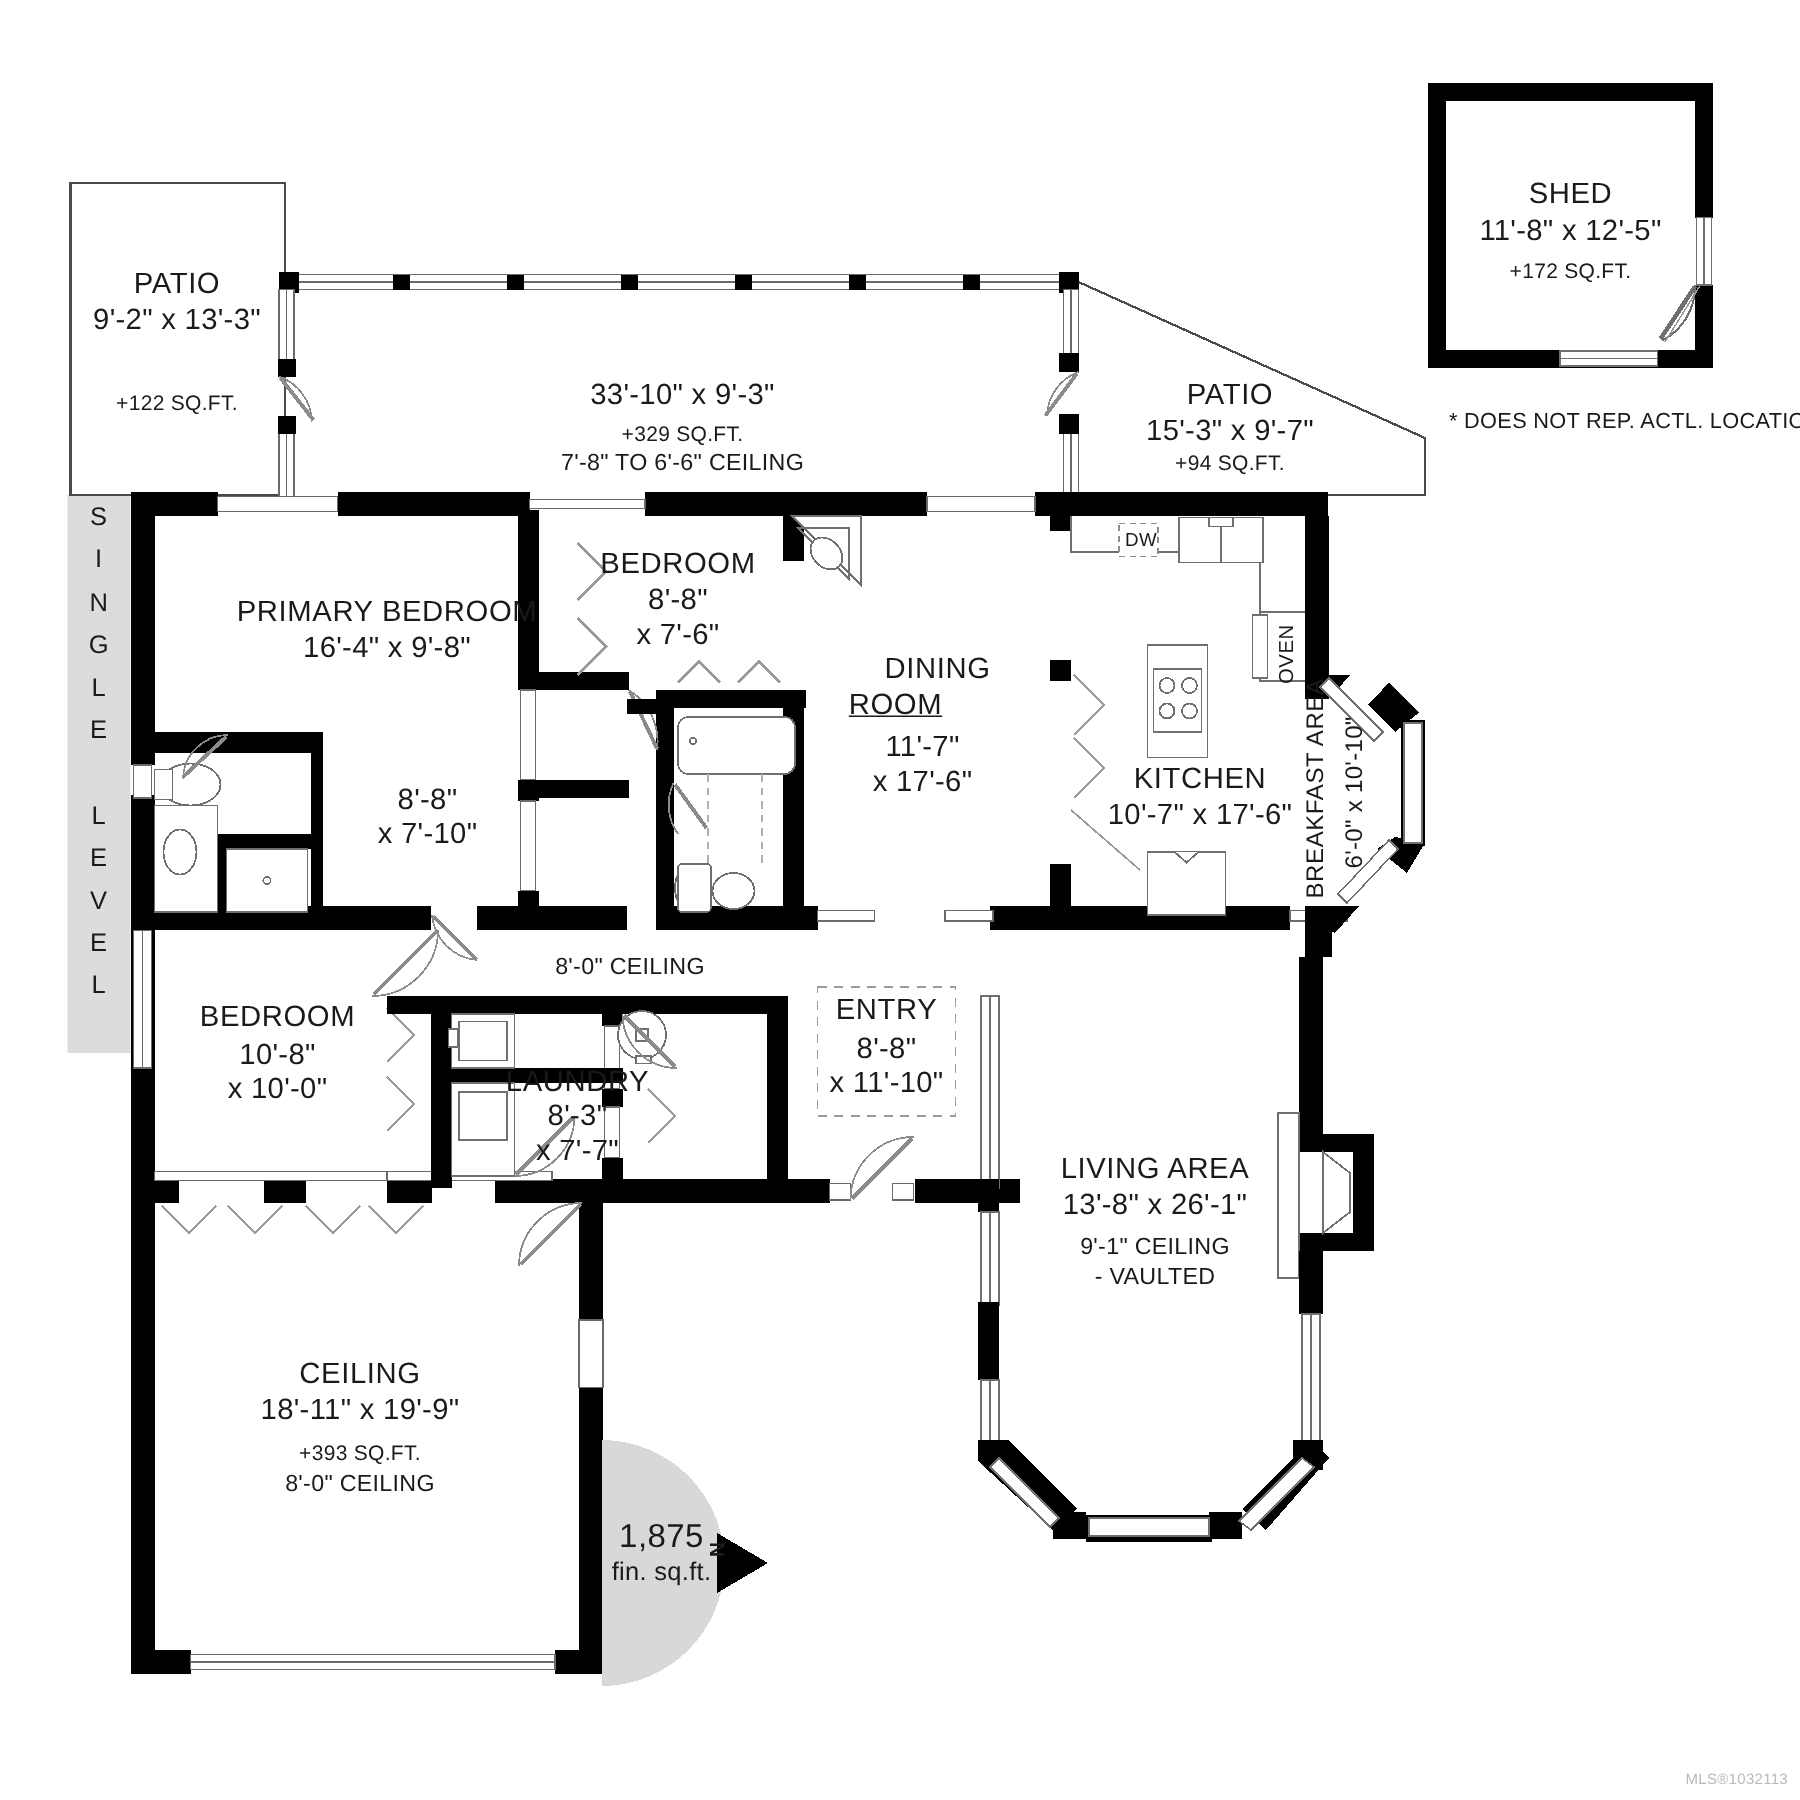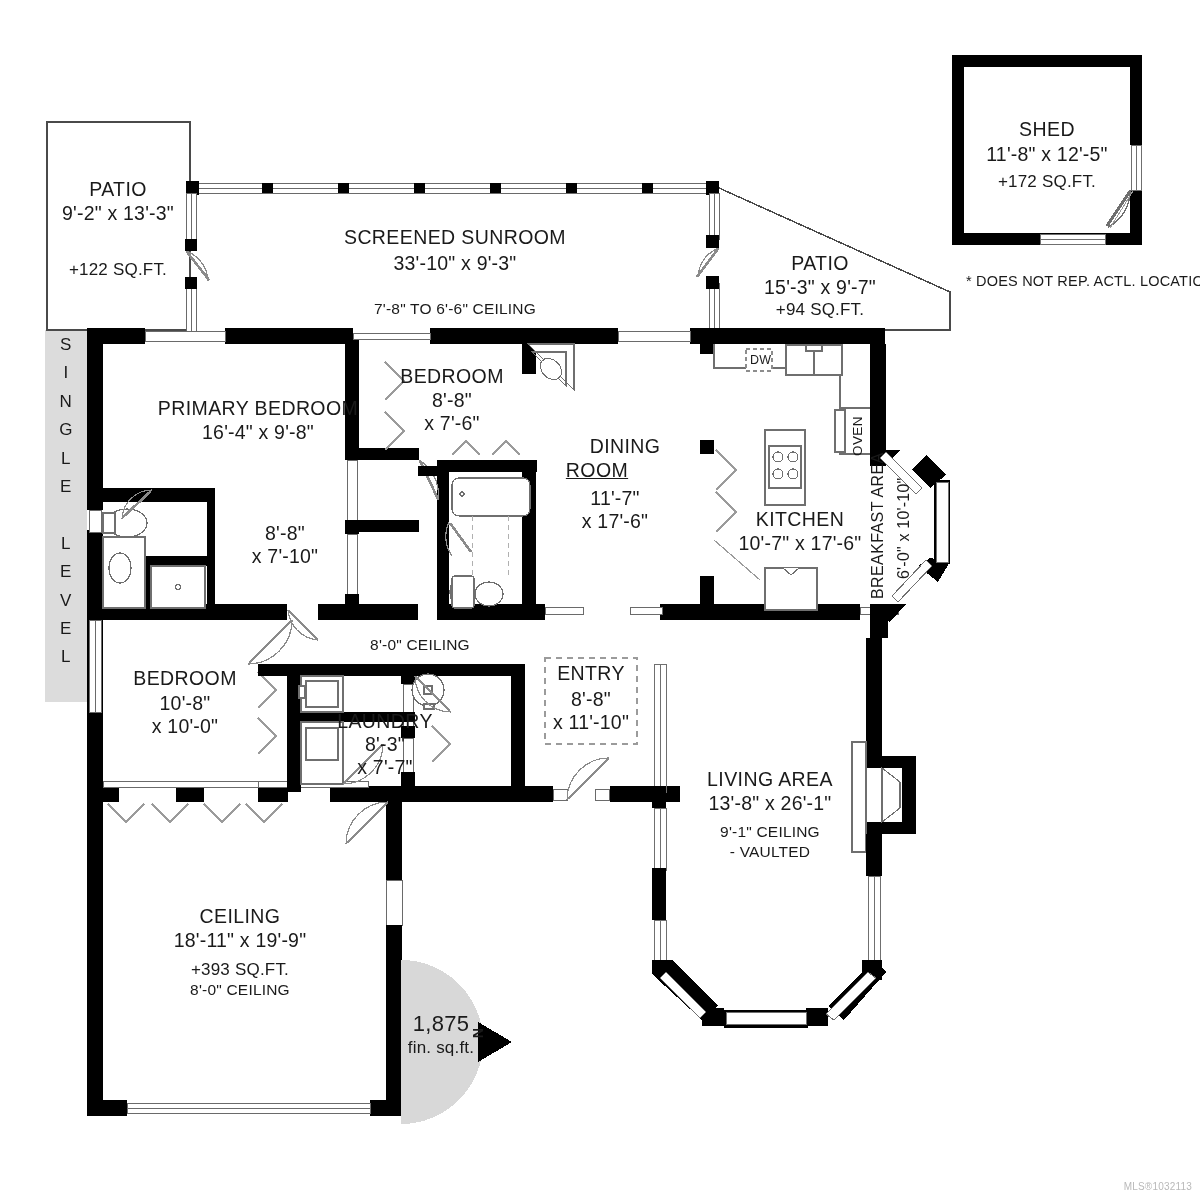--- a/index.html
+++ b/index.html
@@ -3,21 +3,21 @@
 <meta charset="utf-8">
 <style>
   html,body{margin:0;padding:0;background:#fff;}
   body{width:1200px;height:1200px;overflow:hidden;
        font-family:"Liberation Sans","DejaVu Sans",sans-serif;color:#1a1a1a;}
   #plan{position:relative;width:1200px;height:1200px;background:#ffffff;}
   svg{position:absolute;left:0;top:0;}
   .lbl{position:absolute;text-align:center;line-height:1.22;white-space:nowrap;}
   .rname{font-size:19.5px;letter-spacing:.4px;}
   .rdim{font-size:19.5px;letter-spacing:.2px;}
-  .rsq{font-size:17px;letter-spacing:.2px;text-align:center;}
+  .rsq{font-size:14px;letter-spacing:.2px;text-align:center;}
   .rceil{font-size:15.5px;letter-spacing:.2px;}
   .vert{writing-mode:vertical-rl;text-orientation:mixed;}
   .mls{position:absolute;right:8px;bottom:8px;font-size:10px;color:#b9b9b9;letter-spacing:.2px;}
   .sl-band{position:absolute;background:#dcdcdc;}
   .sl-letters{position:absolute;display:flex;flex-direction:column;align-items:center;
       font-size:17px;letter-spacing:.5px;line-height:1.0;}
   .sl-letters span{display:block;height:28.4px;}
   .sl-gap{visibility:hidden;}
   .compass-num{position:absolute;font-size:22px;text-align:center;line-height:1.0;letter-spacing:.3px;}
   .compass-sub{position:absolute;font-size:17px;text-align:center;letter-spacing:.2px;}
@@ -401,22 +401,22 @@
       <path d="M478 1022 L512 1042 L478 1062 Z" fill="#000"></path>
     </g>
 
     </g>
   </svg>
 
   <div class="lbl rname" style="left:48px;top:178px;width:140px;">PATIO</div>
   <div class="lbl rdim" style="left:28px;top:202px;width:180px;">9'-2" x 13'-3"</div>
   <div class="lbl rsq" style="left:48px;top:260px;width:140px;">+122 SQ.FT.</div>
 
-  <div class="lbl rname" style="left:300px;top:226px;width:310px;">SCREENED SUNROOM</div>
   <div class="lbl rdim" style="left:300px;top:252px;width:310px;">33'-10" x 9'-3"</div>
+  <div class="lbl rsq" style="left:300px;top:281px;width:310px;">+329 SQ.FT.</div>
   <div class="lbl rceil" style="left:300px;top:300px;width:310px;">7'-8" TO 6'-6" CEILING</div>
 
   <div class="lbl rname" style="left:730px;top:252px;width:180px;">PATIO</div>
   <div class="lbl rdim" style="left:720px;top:276px;width:200px;">15'-3" x 9'-7"</div>
   <div class="lbl rsq" style="left:730px;top:300px;width:180px;">+94 SQ.FT.</div>
 
   <div class="lbl rname" style="left:957px;top:118px;width:180px;">SHED</div>
   <div class="lbl rdim" style="left:947px;top:143px;width:200px;">11'-8" x 12'-5"</div>
   <div class="lbl rsq" style="left:957px;top:172px;width:180px;">+172 SQ.FT.</div>
   <div class="note" style="left:966px;top:273px;">* DOES NOT REP. ACTL. LOCATION</div>

